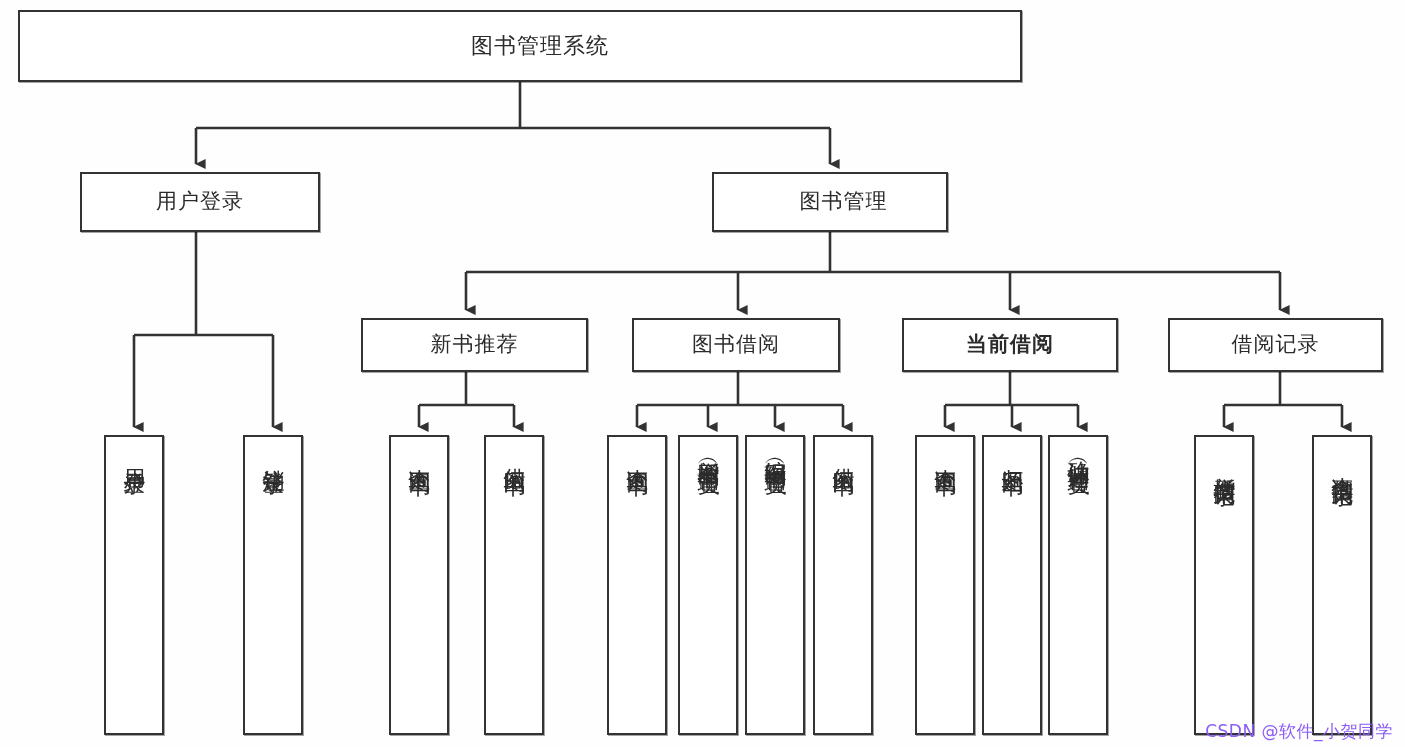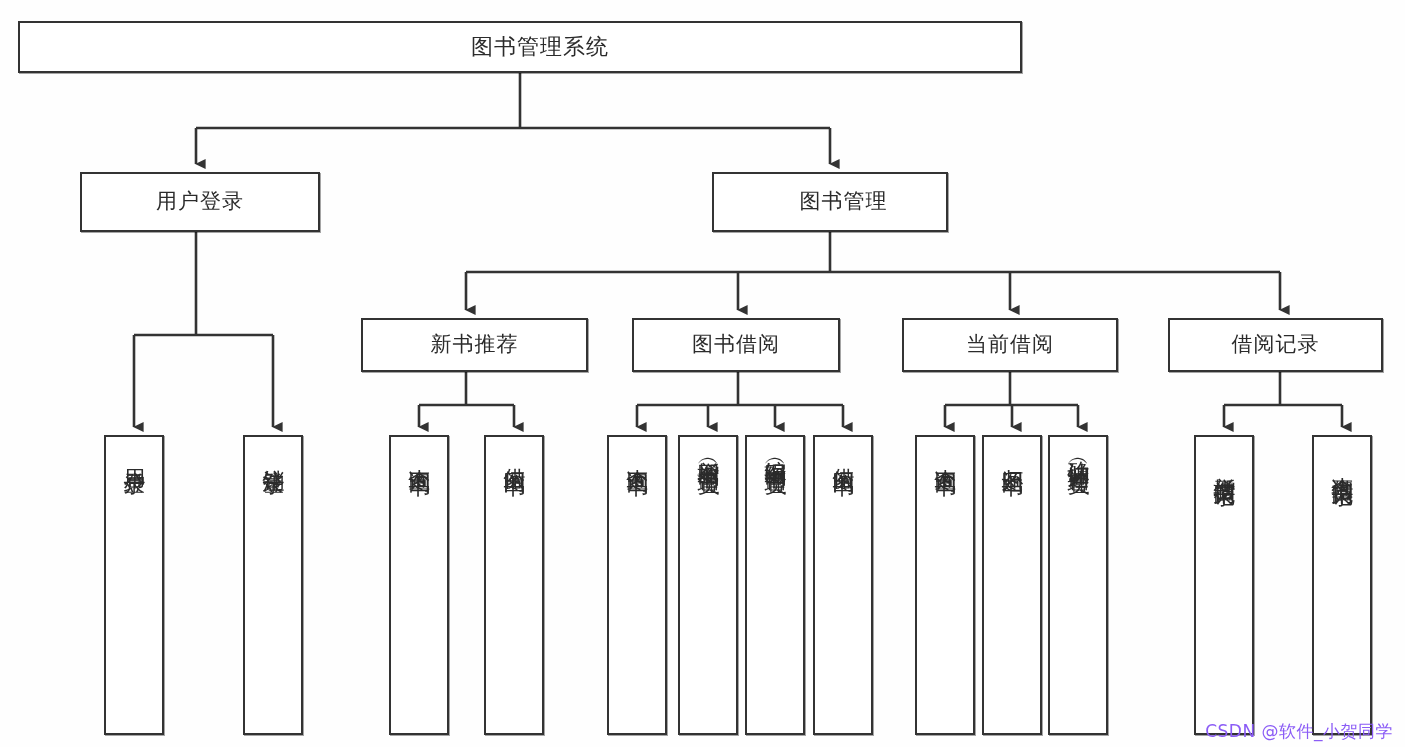--- a/index.html
+++ b/index.html
@@ -121,38 +121,38 @@
       <path d="M1012,405 L1012,427" marker-end="url(#arrow)"></path>
       <path d="M1078,405 L1078,427" marker-end="url(#arrow)"></path>
 
       <path d="M1280,372 L1280,405"></path>
       <path d="M1224,405 L1342,405"></path>
       <path d="M1224,405 L1224,427" marker-end="url(#arrow)"></path>
       <path d="M1342,405 L1342,427" marker-end="url(#arrow)"></path>
     </g>
   </svg>
 
-  <div class="node horiz root" style="left:18px; top:21px; width:1004px; height:52px;padding-left:40px;">
+  <div class="node horiz root" style="left:18px; top:10px; width:1004px; height:72px;padding-left:40px;">
     <span>图书管理系统</span>
   </div>
 
   <div class="node horiz" style="left:80px; top:172px; width:240px; height:60px;">
     <span>用户登录</span>
   </div>
   <div class="node horiz" style="left:712px; top:172px; width:236px; height:60px;padding-left:27px;">
     <span>图书管理</span>
   </div>
 
   <div class="node horiz" style="left:361px; top:318px; width:227px; height:54px;">
     <span>新书推荐</span>
   </div>
   <div class="node horiz" style="left:632px; top:318px; width:208px; height:54px;">
     <span>图书借阅</span>
   </div>
-  <div class="node horiz" style="left:902px; top:318px; width:216px; height:54px;">
+  <div class="node horiz" style="left:902px; top:318px; width:216px; height:54px;font-weight:bold;">
     <span>当前借阅</span>
   </div>
   <div class="node horiz" style="left:1168px; top:318px; width:215px; height:54px;">
     <span>借阅记录</span>
   </div>
 
   <div class="node vert" style="left:104px; top:435px; width:60px; height:300px;">
     <span class="vtext">用户登录</span>
   </div>
   <div class="node vert" style="left:243px; top:435px; width:60px; height:300px;">

